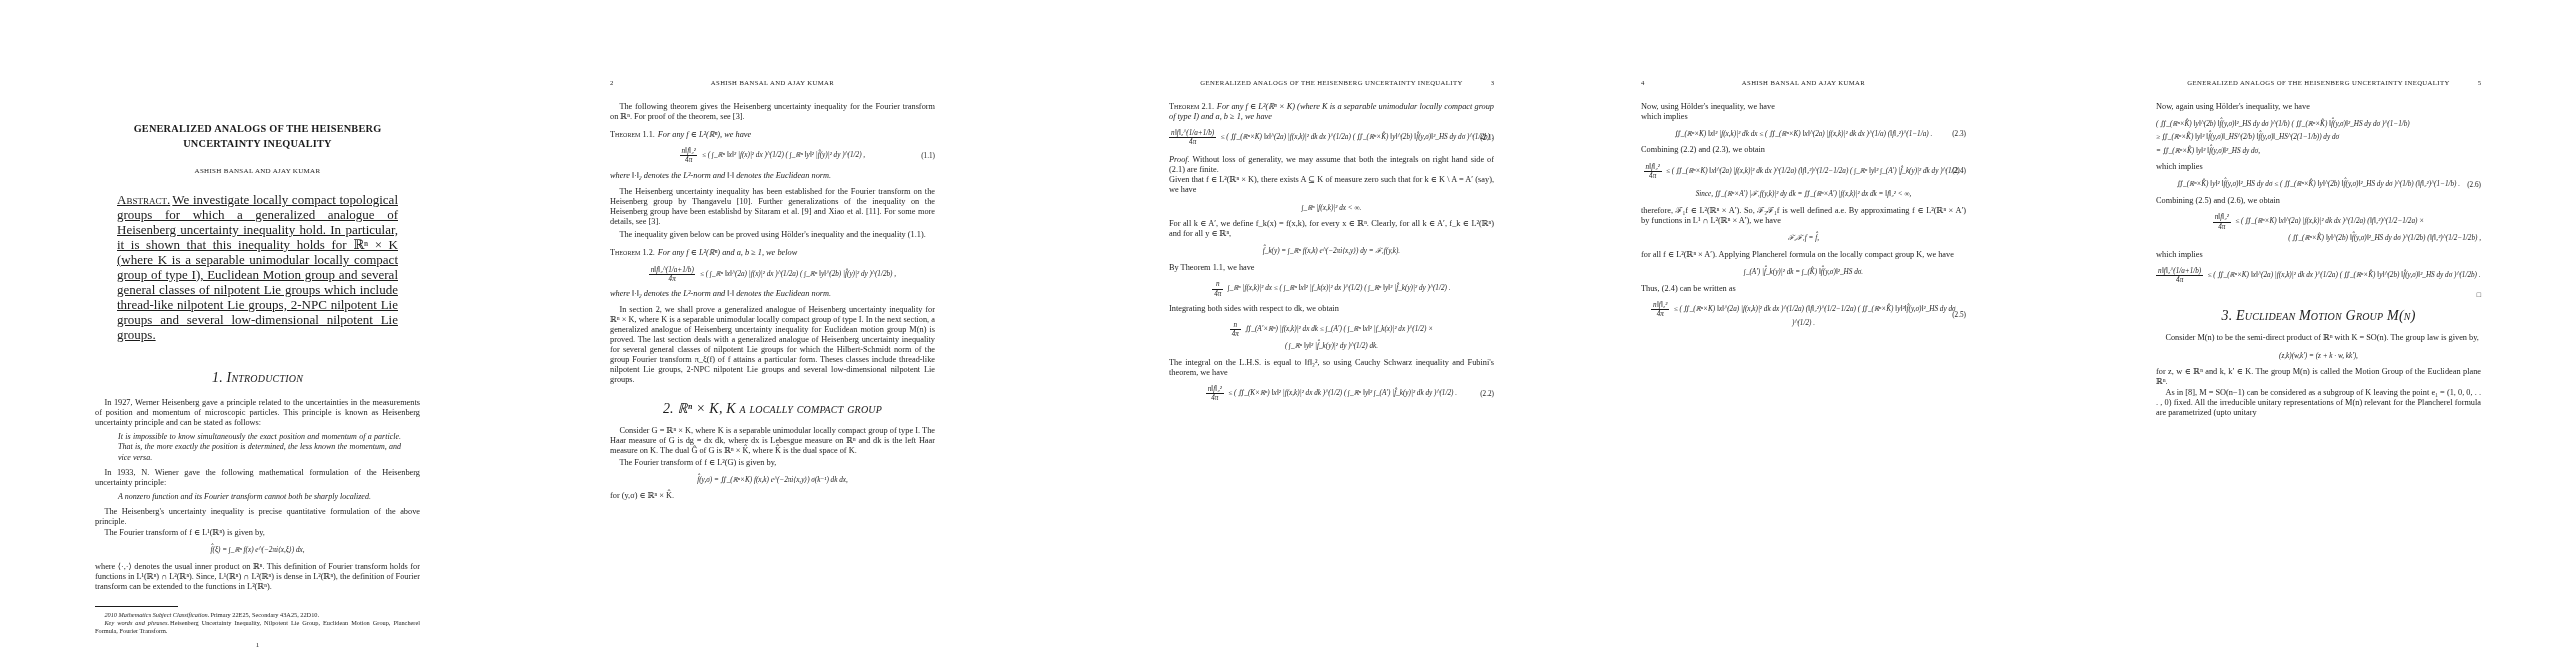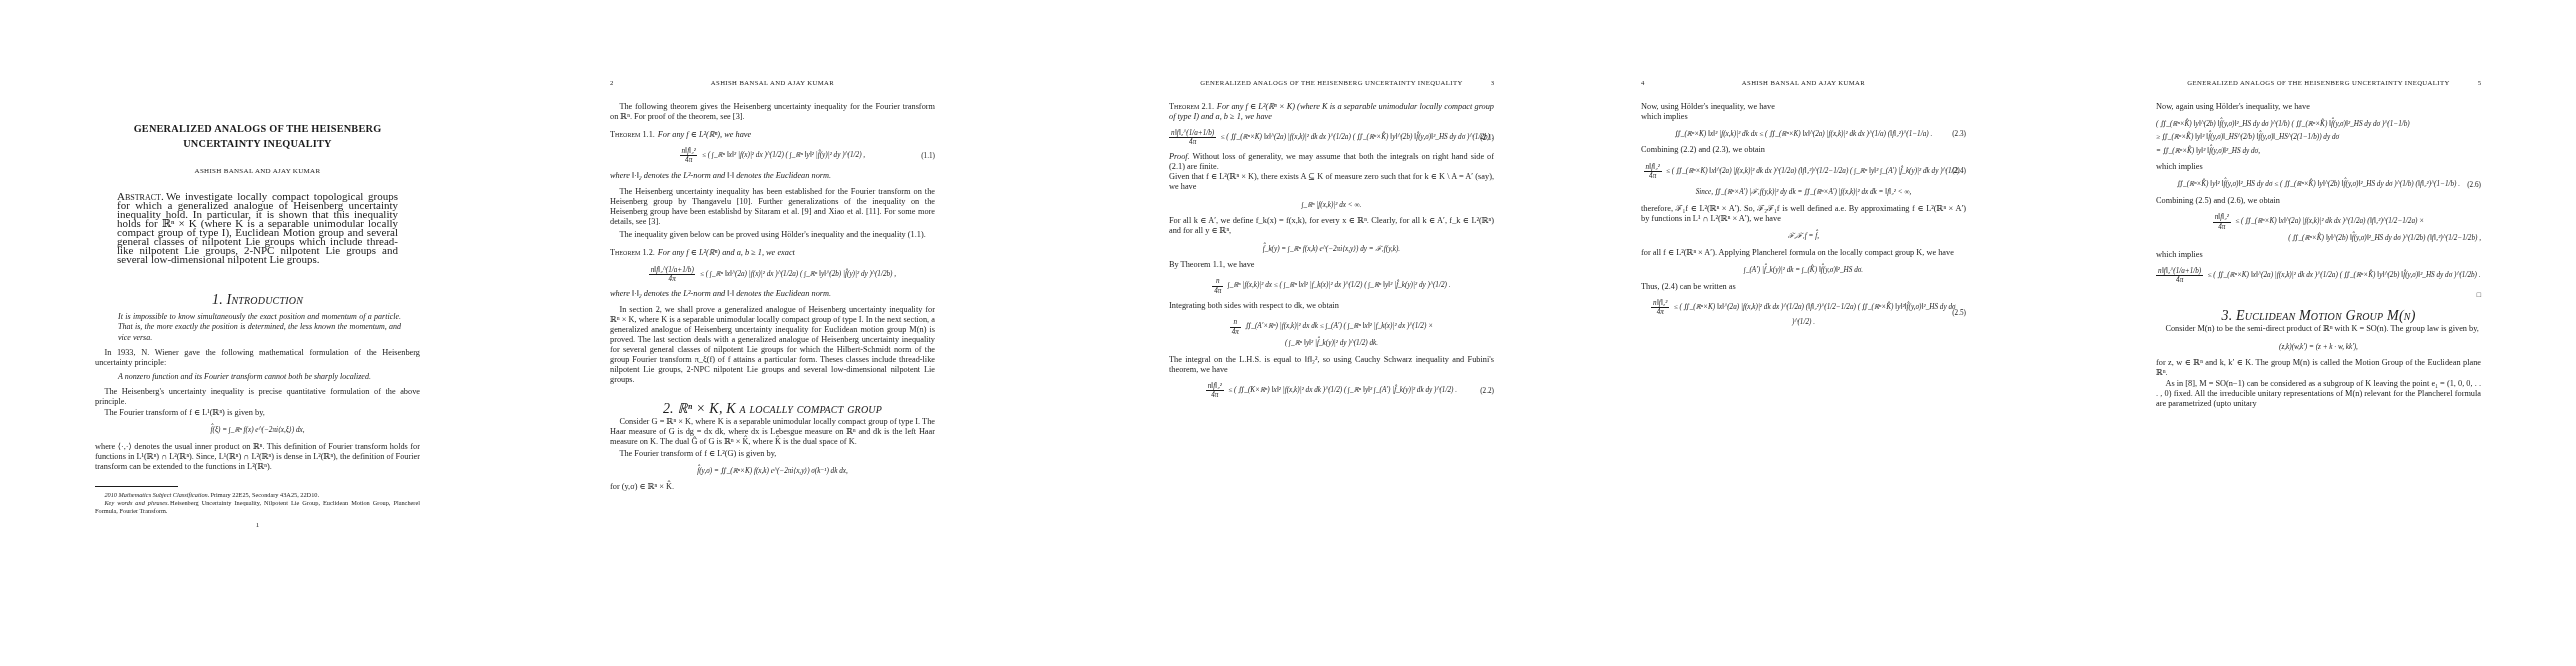--- a/index.html
+++ b/index.html
@@ -10,21 +10,21 @@
   }
   .page{position:absolute;top:0;width:515px;height:667px;background:#ffffff;}
   #pg1{left:0}#pg2{left:515px}#pg3{left:1074px}#pg4{left:1546px}#pg5{left:2061px}
   .col{position:relative;width:325px;margin:0 auto;}
   p{margin:0;font-size:8.3px;line-height:10px;text-align:justify;}
   .ind{text-indent:9.4px}
   .it{font-style:italic}
   .sc{font-variant:small-caps}
   .title{margin-top:122px;text-align:center;font-weight:bold;font-size:10.3px;line-height:14.5px;letter-spacing:0.2px;}
   .authors{margin-top:16px;text-align:center;font-size:7px;letter-spacing:0.3px;}
-  .abstract{width:281px;margin:16.7px auto 0;font-size:11px;line-height:9px;text-align:justify;}
+  .abstract{width:281px;margin:16.7px auto 0;font-size:13px;line-height:15px;text-align:justify;text-decoration:underline;}
   .abstract .ab-label{font-variant:small-caps;margin-right:2.2px;}
   .sechead{margin-top:28px;text-align:center;font-variant:small-caps;font-size:14px;letter-spacing:0.2px;font-style:italic;}
   .quote{margin:3.9px 19px 0 23px;font-style:italic;font-size:8px;line-height:10.6px;text-align:justify;}
   .eq{position:relative;margin:7.2px 0 6.1px;text-align:center;font-style:italic;font-size:7.2px;line-height:10.6px;}
   .eq .lbl{position:absolute;right:0;top:50%;transform:translateY(-50%);font-style:normal;}
   .frac{display:inline-block;vertical-align:middle;text-align:center;line-height:1.15;margin-right:2.8px;}
   .frac .num,.frac .den{display:block;padding:0 1.7px;}
   .frac .den{border-top:0.6px solid #1b1b1b;}
   .eqline{margin:2.8px 0;text-align:left;}
   .thm{margin-top:8.3px;}
@@ -37,34 +37,35 @@
   .fn .it{margin-right:1.1px;}
   .pageno{margin-top:5.6px;text-align:center;font-size:7px;}
   .qedline{position:relative;margin-top:3.3px;height:7.8px;}
   .qed{position:absolute;right:0;top:0;font-size:7.2px;font-style:normal;}
   .stamp{
     position:absolute;left:20.6px;top:396px;
     transform:translate(-50%,-50%) rotate(-90deg);
     white-space:nowrap;font-size:16.7px;letter-spacing:0.3px;color:#8c8c8c;
   }
   .mt2{margin-top:1.1px}.mt6{margin-top:3.3px}.mt8{margin-top:4.4px}
-  .mt12{margin-top:6px}.mt16{}
+  .mt12{margin-top:6px}.mt16{margin-top:9px}
   .mt22{margin-top:12.2px}.mt24{margin-top:13.3px}.mt28{margin-top:15.6px}
 </style>
 </head>
 <body>
 
 <div class="stamp">arXiv:1410.3050v2  [math.AP]  11 Aug 2015</div>
 
 <div class="page" id="pg1">
   <div class="col">
     <div class="title">GENERALIZED ANALOGS OF THE HEISENBERG UNCERTAINTY INEQUALITY</div>
     <div class="authors">ASHISH BANSAL AND AJAY KUMAR</div>
     <p class="abstract"><span class="ab-label">Abstract.</span><span>We investigate locally compact topological groups for which a generalized analogue of Heisenberg uncertainty inequality hold. In particular, it is shown that this inequality holds for ℝⁿ × K (where K is a separable unimodular locally compact group of type I), Euclidean Motion group and several general classes of nilpotent Lie groups which include thread-like nilpotent Lie groups, 2-NPC nilpotent Lie groups and several low-dimensional nilpotent Lie groups.</span></p>
     <div class="sechead">1. Introduction</div>
+    <p class="ind mt22">In 1927, Werner Heisenberg gave a principle related to the uncertainties in the measurements of position and momentum of microscopic particles. This principle is known as Heisenberg uncertainty principle and can be stated as follows:</p>
     <p class="quote">It is impossible to know simultaneously the exact position and momentum of a particle. That is, the more exactly the position is determined, the less known the momentum, and vice versa.</p>
     <p class="ind mt8">In 1933, N. Wiener gave the following mathematical formulation of the Heisenberg uncertainty principle:</p>
     <p class="quote">A nonzero function and its Fourier transform cannot both be sharply localized.</p>
     <p class="ind mt8">The Heisenberg's uncertainty inequality is precise quantitative formulation of the above principle.</p>
     <p class="ind mt2">The Fourier transform of f ∈ L¹(ℝⁿ) is given by,</p>
     <div class="eq"><span>f̂(ξ) = ∫_ℝⁿ f(x) e^(−2πi⟨x,ξ⟩) dx,</span></div>
     <p>where ⟨·,·⟩ denotes the usual inner product on ℝⁿ. This definition of Fourier transform holds for functions in L¹(ℝⁿ) ∩ L²(ℝⁿ). Since, L¹(ℝⁿ) ∩ L²(ℝⁿ) is dense in L²(ℝⁿ), the definition of Fourier transform can be extended to the functions in L²(ℝⁿ).</p>
     <hr class="fnrule">
     <p class="fn ind"><span class="it">2010 Mathematics Subject Classification.</span><span>Primary 22E25, Secondary 43A25, 22D10.</span></p>
     <p class="fn ind"><span class="it">Key words and phrases.</span><span>Heisenberg Uncertainty Inequality, Nilpotent Lie Group, Euclidean Motion Group, Plancherel Formula, Fourier Transform.</span></p>
@@ -78,21 +79,21 @@
     <p class="ind mt28">The following theorem gives the Heisenberg uncertainty inequality for the Fourier transform on ℝⁿ. For proof of the theorem, see [3].</p>
     <p class="thm"><span class="sc">Theorem 1.1.</span><span class="it">For any f ∈ L²(ℝⁿ), we have</span></p>
     <div class="eq">
       <span class="frac"><span class="num">n‖f‖₂²</span><span class="den">4π</span></span>
       <span>≤ ( ∫_ℝⁿ ‖x‖² |f(x)|² dx )^(1/2) ( ∫_ℝⁿ ‖y‖² |f̂(y)|² dy )^(1/2) ,</span>
       <span class="lbl">(1.1)</span>
     </div>
     <p class="it">where ‖·‖₂ denotes the L²-norm and ‖·‖ denotes the Euclidean norm.</p>
     <p class="ind mt12">The Heisenberg uncertainty inequality has been established for the Fourier transform on the Heisenberg group by Thangavelu [10]. Further generalizations of the inequality on the Heisenberg group have been establishd by Sitaram et al. [9] and Xiao et al. [11]. For some more details, see [3].</p>
     <p class="ind mt6">The inequality given below can be proved using Hölder's inequality and the inequality (1.1).</p>
-    <p class="thm"><span class="sc">Theorem 1.2.</span><span class="it">For any f ∈ L²(ℝⁿ) and a, b ≥ 1, we exact</span></p>
+    <p class="thm"><span class="sc">Theorem 1.2.</span><span class="it">For any f ∈ L²(ℝⁿ) and a, b ≥ 1, we below</span></p>
     <div class="eq">
       <span class="frac"><span class="num">n‖f‖₂^(1/a+1/b)</span><span class="den">4π</span></span>
       <span>≤ ( ∫_ℝⁿ ‖x‖^(2a) |f(x)|² dx )^(1/2a) ( ∫_ℝⁿ ‖y‖^(2b) |f̂(y)|² dy )^(1/2b) ,</span>
     </div>
     <p class="it">where ‖·‖₂ denotes the L²-norm and ‖·‖ denotes the Euclidean norm.</p>
     <p class="ind mt12">In section 2, we shall prove a generalized analogue of Heisenberg uncertainty inequality for ℝⁿ × K, where K is a separable unimodular locally compact group of type I. In the next section, a generalized analogue of Heisenberg uncertainty inequality for Euclidean motion group M(n) is proved. The last section deals with a generalized analogue of Heisenberg uncertainty inequality for several general classes of nilpotent Lie groups for which the Hilbert-Schmidt norm of the group Fourier transform π_ξ(f) of f attains a particular form. Theses classes include thread-like nilpotent Lie groups, 2-NPC nilpotent Lie groups and several low-dimensional nilpotent Lie groups.</p>
     <div class="sechead mt24" style="margin-top:13.3px">2. ℝⁿ × K, K a locally compact group</div>
     <p class="ind mt16">Consider G = ℝⁿ × K, where K is a separable unimodular locally compact group of type I. The Haar measure of G is dg = dx dk, where dx is Lebesgue measure on ℝⁿ and dk is the left Haar measure on K. The dual Ĝ of G is ℝⁿ × K̂, where K̂ is the dual space of K.</p>
     <p class="ind mt2">The Fourier transform of f ∈ L²(G) is given by,</p>
     <div class="eq"><span>f̂(y,σ) = ∬_(ℝⁿ×K) f(x,k) e^(−2πi⟨x,y⟩) σ(k⁻¹) dk dx,</span></div>

